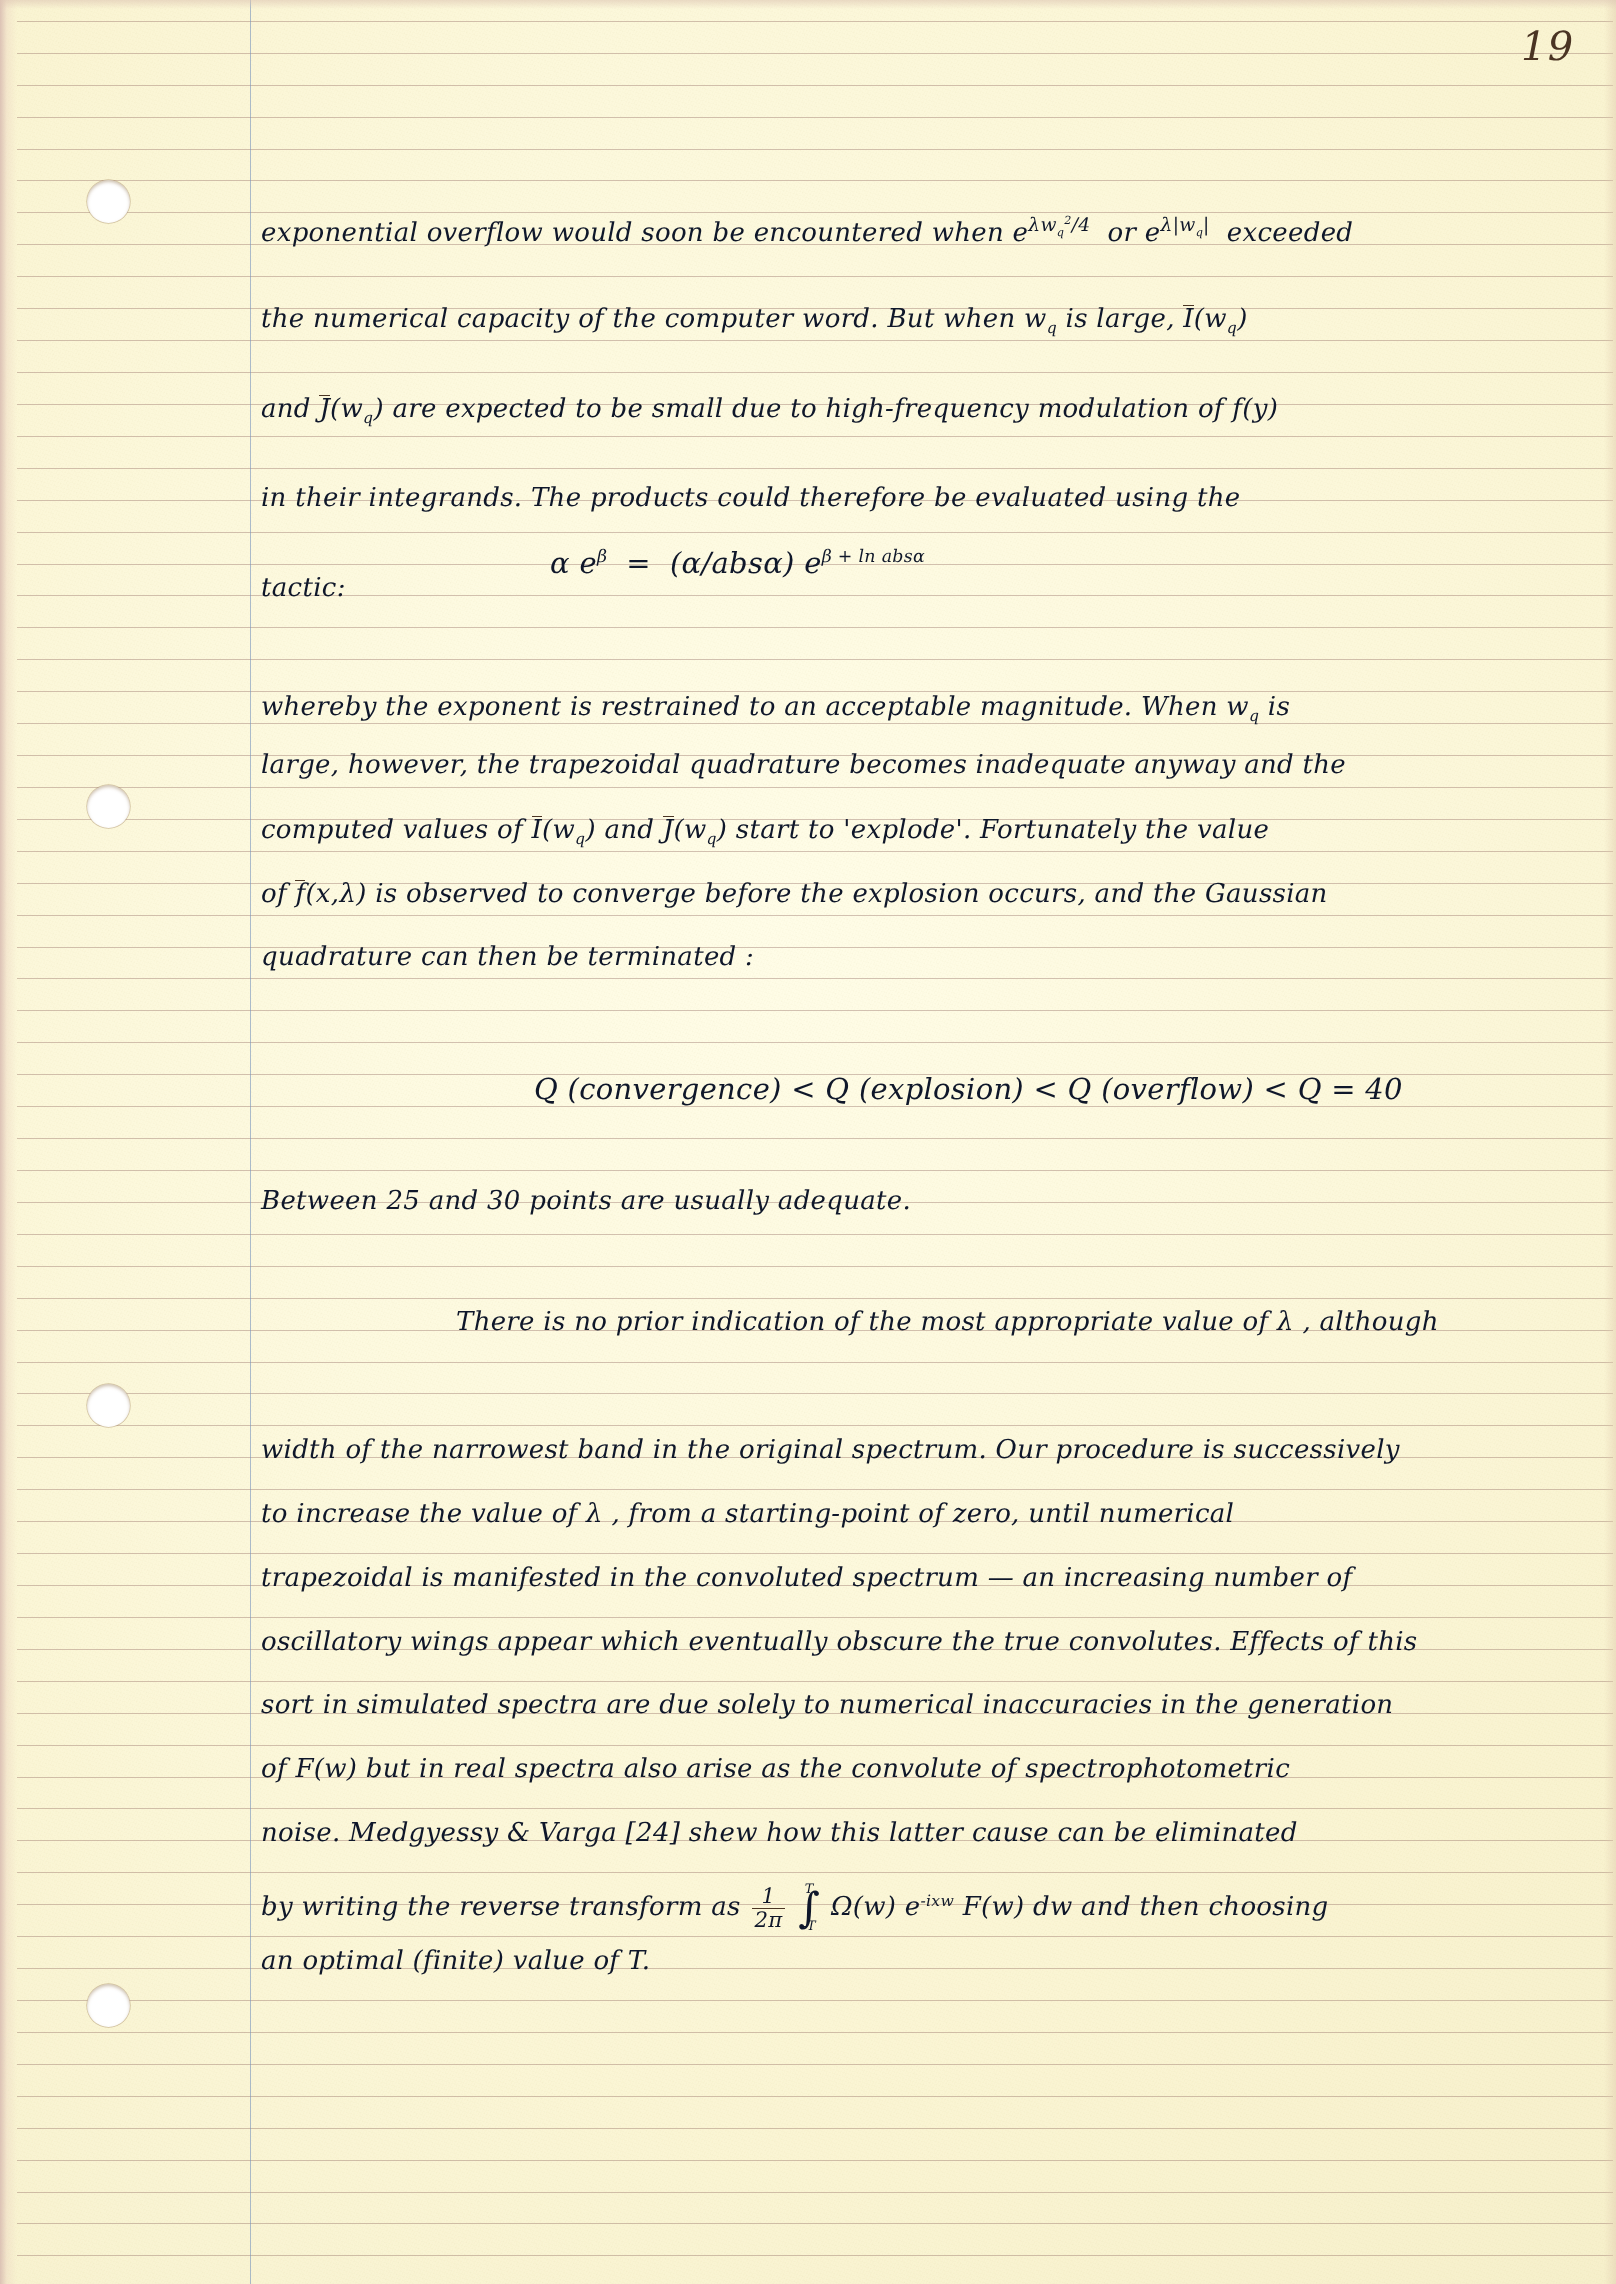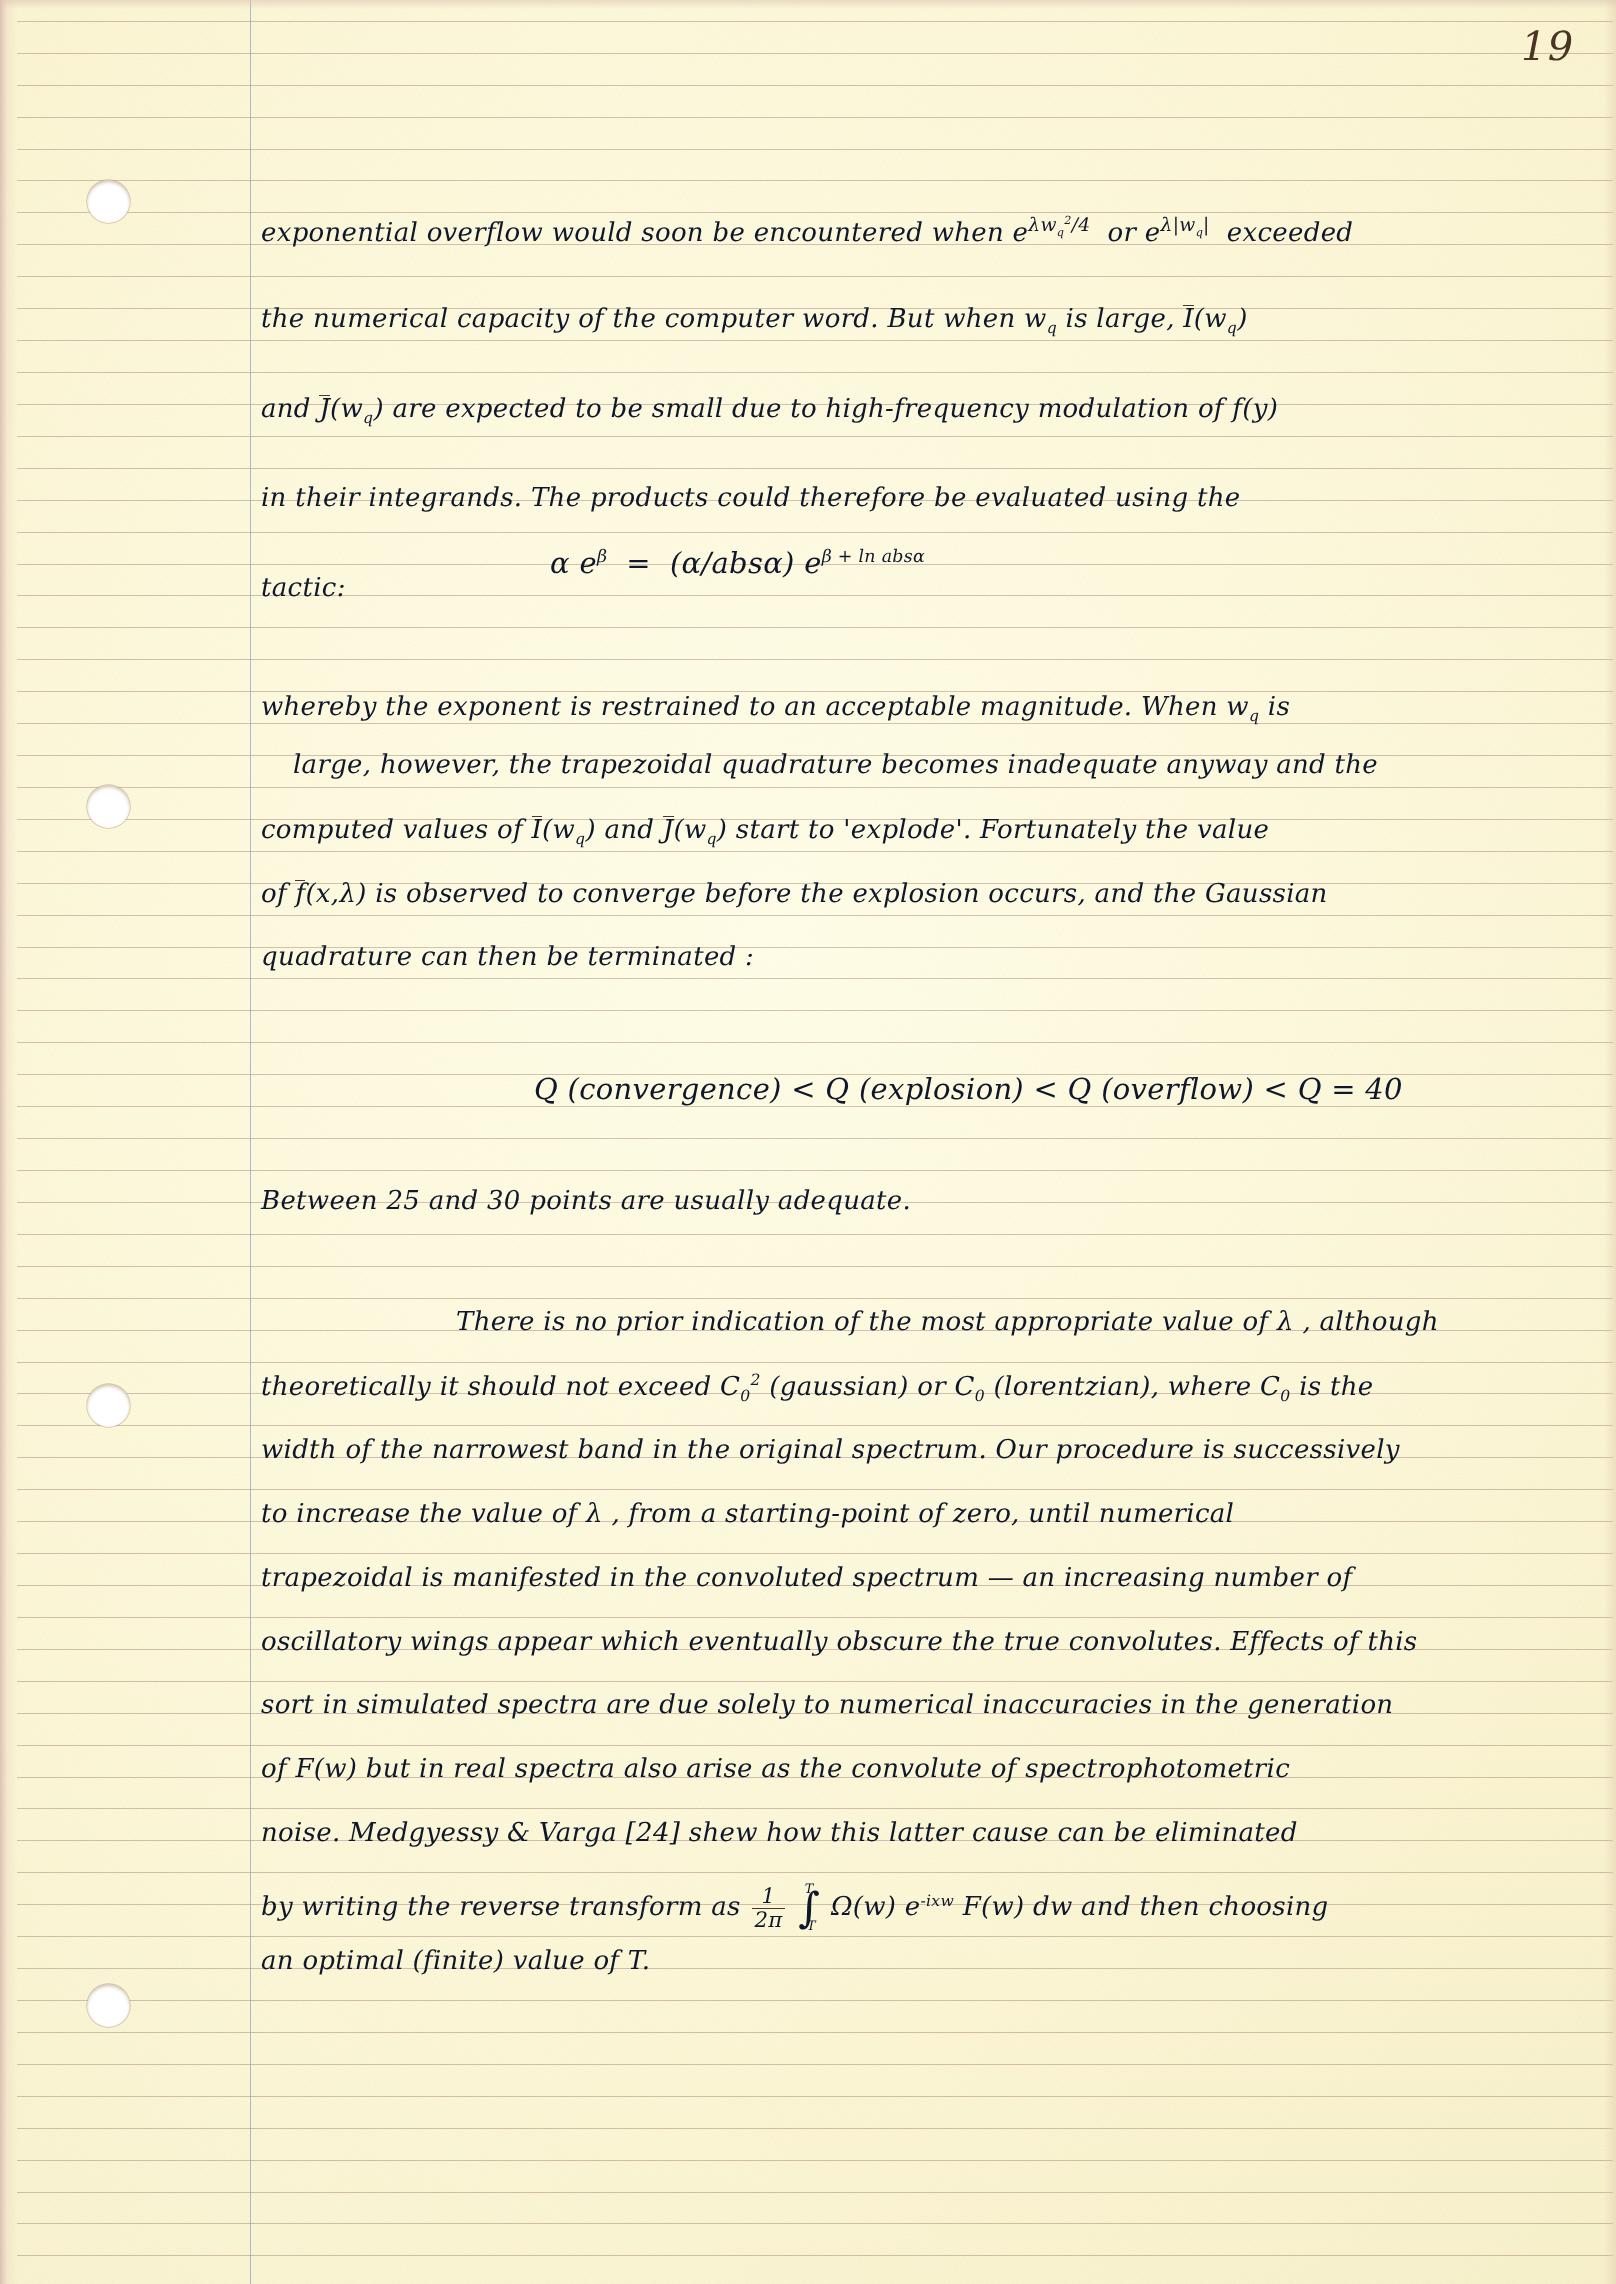--- a/index.html
+++ b/index.html
@@ -266,47 +266,41 @@
     <span>α e</span><sup>β</sup>
     &nbsp;<span>=</span>&nbsp;
     <span>(α/absα) e</span><sup>β + ln absα</sup>
   </div>
 
   <div class="hand line" style="left:261px; top:694px;">
     <span>whereby the exponent is restrained to an acceptable magnitude. When w</span><sub>q</sub>
     <span>is</span>
   </div>
 
-  <div class="hand line" style="left:261px; top:752px;margin-left:32px;">large, however, the trapezoidal quadrature becomes inadequate anyway and the</div>
+  <div class="hand line" style="left:261px; top:752px;">large, however, the trapezoidal quadrature becomes inadequate anyway and the</div>
 
   <div class="hand line" style="left:261px; top:816px;">
     <span>computed values of</span>
     <span class="ovl">I</span><span>(w</span><sub>q</sub><span>) and</span>
     <span class="ovl">J</span><span>(w</span><sub>q</sub><span>) start to 'explode'. Fortunately the value</span>
   </div>
 
   <div class="hand line" style="left:261px; top:880px;">
     <span>of</span>
     <span class="ovl">f</span><span>(x,λ) is observed to converge before the explosion occurs, and the Gaussian</span>
   </div>
 
   <div class="hand line" style="left:261px; top:944px;">quadrature can then be terminated :</div>
 
   <div class="hand eq" style="left:534px; top:1072px;">Q (convergence) &lt; Q (explosion) &lt; Q (overflow) &lt; Q = 40</div>
 
   <div class="hand line" style="left:261px; top:1188px;">Between 25 and 30 points are usually adequate.</div>
 
   <div class="hand line" style="left:456px; top:1309px;">There is no prior indication of the most appropriate value of λ , although</div>
 
-  <div class="hand line" style="left:261px; top:1373px;">
-    <span>theoretically it should not exceed C</span><sub>0</sub><sup>2</sup>
-    <span>(gaussian) or C</span><sub>0</sub>
-    <span>(lorentzian), where C</span><sub>0</sub>
-    <span>is the</span>
-  </div>
 
   <div class="hand line" style="left:261px; top:1437px;">width of the narrowest band in the original spectrum. Our procedure is successively</div>
   <div class="hand line" style="left:261px; top:1501px;">to increase the value of λ , from a starting-point of zero, until numerical</div>
   <div class="hand line" style="left:261px; top:1565px;">trapezoidal is manifested in the convoluted spectrum — an increasing number of</div>
   <div class="hand line" style="left:261px; top:1692px;">sort in simulated spectra are due solely to numerical inaccuracies in the generation</div>
   <div class="hand line" style="left:261px; top:1629px;">oscillatory wings appear which eventually obscure the true convolutes. Effects of this</div>
   <div class="hand line" style="left:261px; top:1756px;">of F(w) but in real spectra also arise as the convolute of spectrophotometric</div>
   <div class="hand line" style="left:261px; top:1820px;">noise. Medgyessy &amp; Varga [24] shew how this latter cause can be eliminated</div>
 
   <div class="hand line" style="left:261px; top:1884px;">

